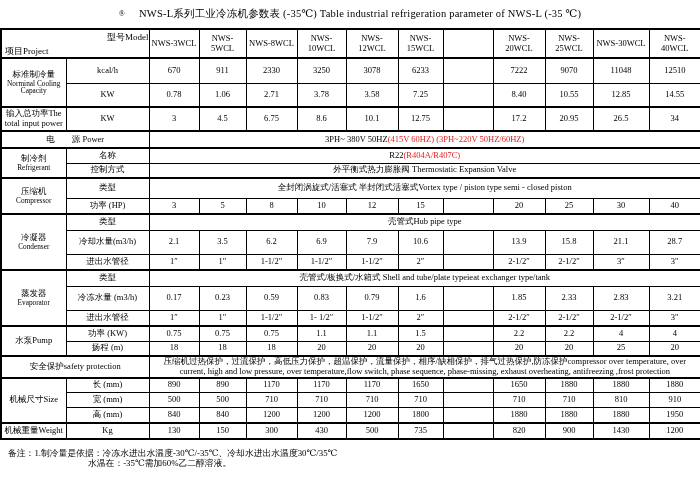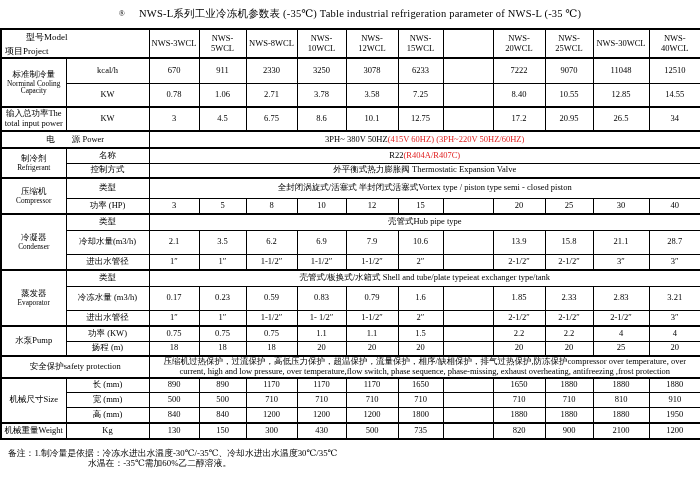--- a/index.html
+++ b/index.html
@@ -22,21 +22,21 @@
     font-size:8.5px;font-weight:normal;line-height:1.15;overflow:hidden;
   }
   tr.sec td,tr.sec th{border-top:2px solid #000;}
   td.lbl1{font-size:8.5px;}
   td.lbl1 .en{display:block;font-size:7.3px;line-height:1.05;}
   td.lbl2{font-size:8.5px;}
   td.span-cell{font-size:8.5px;}
   td.safety-cell{font-size:8.3px;line-height:1.3;padding:1px 4px;}
   .red{color:#e02020;}
   th.corner{position:relative;}
-  th.corner .model-lbl{position:absolute;top:2px;left:0;right:0;text-align:left;font-size:9px;margin-left:24px;}
+  th.corner .model-lbl{position:absolute;top:2px;left:0;right:0;text-align:right;font-size:9px;margin-left:24px;}
   th.corner .project-lbl{position:absolute;bottom:1px;left:3px;font-size:9px;}
   .notes{font-size:8.8px;line-height:10px;margin-top:8px;}
   .notes div{white-space:nowrap;}
   .n1{padding-left:8px;}
   .n2{padding-left:30px;}
   .n3{padding-left:88px;}
   .n4{padding-left:30px;}
 </style>
 </head>
 <body>
@@ -302,21 +302,21 @@
         <td class="lbl2">Kg</td>
         <td>130</td>
         <td>150</td>
         <td>300</td>
         <td>430</td>
         <td>500</td>
         <td>735</td>
         <td></td>
         <td>820</td>
         <td>900</td>
-        <td>2100</td>
+        <td>1430</td>
         <td>1200</td>
       </tr>
     </tbody>
 </table>
 
 <div class="notes">
   <div class="n1">备注：1.制冷量是依据：冷冻水进出水温度-30℃/-35℃、冷却水进出水温度30℃/35℃</div>
   <div class="n3">水温在：-35℃需加60%乙二醇溶液。</div>
 </div>
 

